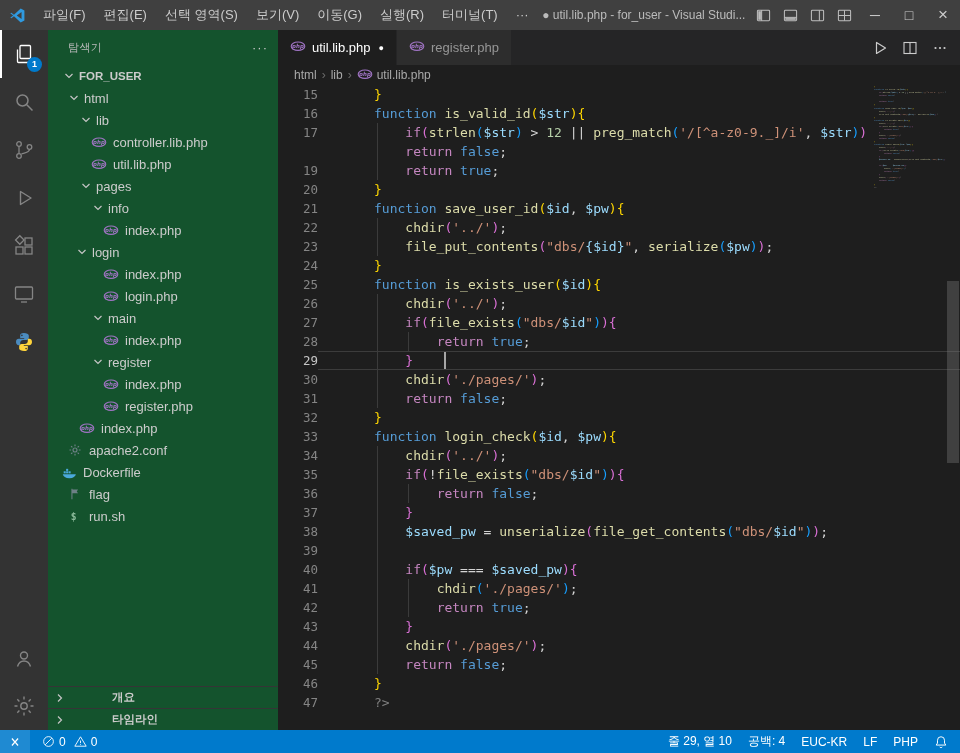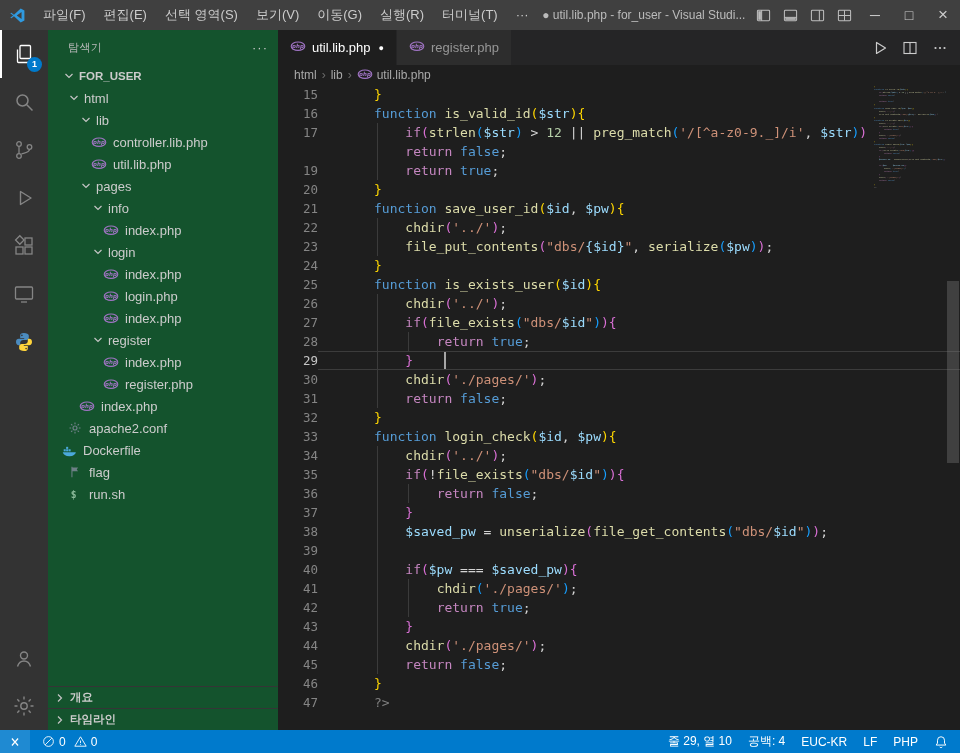--- a/index.html
+++ b/index.html
@@ -30,21 +30,21 @@
 
   
   .sidebar { width: 230px; background: #14532d; flex: none; position: relative; overflow: hidden; }
   .sb-header { height: 35px; display: flex; align-items: center; padding: 0 10px 0 20px; font-size: 11px; color: #bbbbbb; letter-spacing: .4px; }
   .sb-more { margin-left: auto; font-size: 13px; letter-spacing: 1px; color: #cccccc; cursor: pointer; }
   .section-header { height: 22px; display: flex; align-items: center; font-weight: 700; font-size: 11.5px; color: #cccccc; padding-left: 13px; cursor: pointer; }
   .trow { height: 22px; display: flex; align-items: center; color: #cccccc; font-size: 13px; cursor: pointer; white-space: nowrap; }
   .chev { width: 16px; height: 16px; margin-right: 2px; display: flex; align-items: center; justify-content: center; color: #c5c5c5; flex: none; }
   .ficon { width: 18px; height: 16px; margin-right: 5px; display: flex; align-items: center; justify-content: center; flex: none; }
   .sb-footer { position: absolute; bottom: 0; left: 0; right: 0; }
-  .fsec { height: 22px; border-top: 1px solid #353536; display: flex; align-items: center; font-weight: 700; font-size: 11.5px; color: #cccccc; padding-left: 4px; cursor: pointer; }
+  .fsec { height: 22px; border-top: 1px solid #353536; display: flex; align-items: center; font-weight: 700; font-size: 11.5px; color: #cccccc; padding-left: 4px; cursor: pointer; gap: 42px; }
 
   
   .editorcol { flex: 1; display: flex; flex-direction: column; min-width: 0; background: #1e1e1e; }
   .tabbar { height: 35px; background: #252526; display: flex; align-items: stretch; flex: none; }
   .tabs { display: flex; }
   .tab { display: flex; align-items: center; gap: 6px; padding: 0 12px; background: #2d2d2d; color: #969696; font-size: 13px; border-right: 1px solid #252526; cursor: pointer; white-space: nowrap; }
   .tab.active { background: #1e1e1e; color: #ffffff; }
   .mod-dot { color: #ffffff; font-size: 9px; margin-left: 2px; }
   .tab-actions { margin-left: auto; display: flex; align-items: center; gap: 14px; padding-right: 12px; color: #cccccc; }
   .tab-actions > span { cursor: pointer; display: flex; align-items: center; }
@@ -275,21 +275,21 @@
           </div>
           <div class="trow" style="padding-left: 54px;">
             <span class="ficon">
               <svg width="16" height="16" viewBox="0 0 16 16">
                 <ellipse cx="8" cy="8.2" rx="6.8" ry="4.2" fill="none" stroke="#a074c4" stroke-width="1.1"></ellipse>
                 <text x="8" y="10.2" text-anchor="middle" font-size="5.5" font-style="italic" font-weight="bold" fill="#a074c4" font-family="DejaVu Sans, sans-serif">php</text>
               </svg>
             </span>
             <span class="tlabel">index.php</span>
           </div>
-          <div class="trow" style="padding-left: 42px; text-align: center;">
+          <div class="trow" style="padding-left: 26px; text-align: center;">
             <span class="chev">
               <svg width="16" height="16" viewBox="0 0 16 16" fill="none" stroke="currentColor" stroke-width="1.2">
                 <path d="M4.5 6l3.5 3.5L11.5 6"></path>
               </svg>
             </span>
             <span class="tlabel">login</span>
           </div>
           <div class="trow" style="padding-left: 54px;">
             <span class="ficon">
               <svg width="16" height="16" viewBox="0 0 16 16">
@@ -300,20 +300,28 @@
             <span class="tlabel">index.php</span>
           </div>
           <div class="trow" style="padding-left: 54px;">
             <span class="ficon">
               <svg width="16" height="16" viewBox="0 0 16 16">
                 <ellipse cx="8" cy="8.2" rx="6.8" ry="4.2" fill="none" stroke="#a074c4" stroke-width="1.1"></ellipse>
                 <text x="8" y="10.2" text-anchor="middle" font-size="5.5" font-style="italic" font-weight="bold" fill="#a074c4" font-family="DejaVu Sans, sans-serif">php</text>
               </svg>
             </span>
             <span class="tlabel">login.php</span>
+          </div>
+          <div class="trow" style="padding-left: 42px;">
+            <span class="chev">
+              <svg width="16" height="16" viewBox="0 0 16 16" fill="none" stroke="currentColor" stroke-width="1.2">
+                <path d="M4.5 6l3.5 3.5L11.5 6"></path>
+              </svg>
+            </span>
+            <span class="tlabel">main</span>
           </div>
           <div class="trow" style="padding-left: 54px;">
             <span class="ficon">
               <svg width="16" height="16" viewBox="0 0 16 16">
                 <ellipse cx="8" cy="8.2" rx="6.8" ry="4.2" fill="none" stroke="#a074c4" stroke-width="1.1"></ellipse>
                 <text x="8" y="10.2" text-anchor="middle" font-size="5.5" font-style="italic" font-weight="bold" fill="#a074c4" font-family="DejaVu Sans, sans-serif">php</text>
               </svg>
             </span>
             <span class="tlabel">index.php</span>
           </div>

